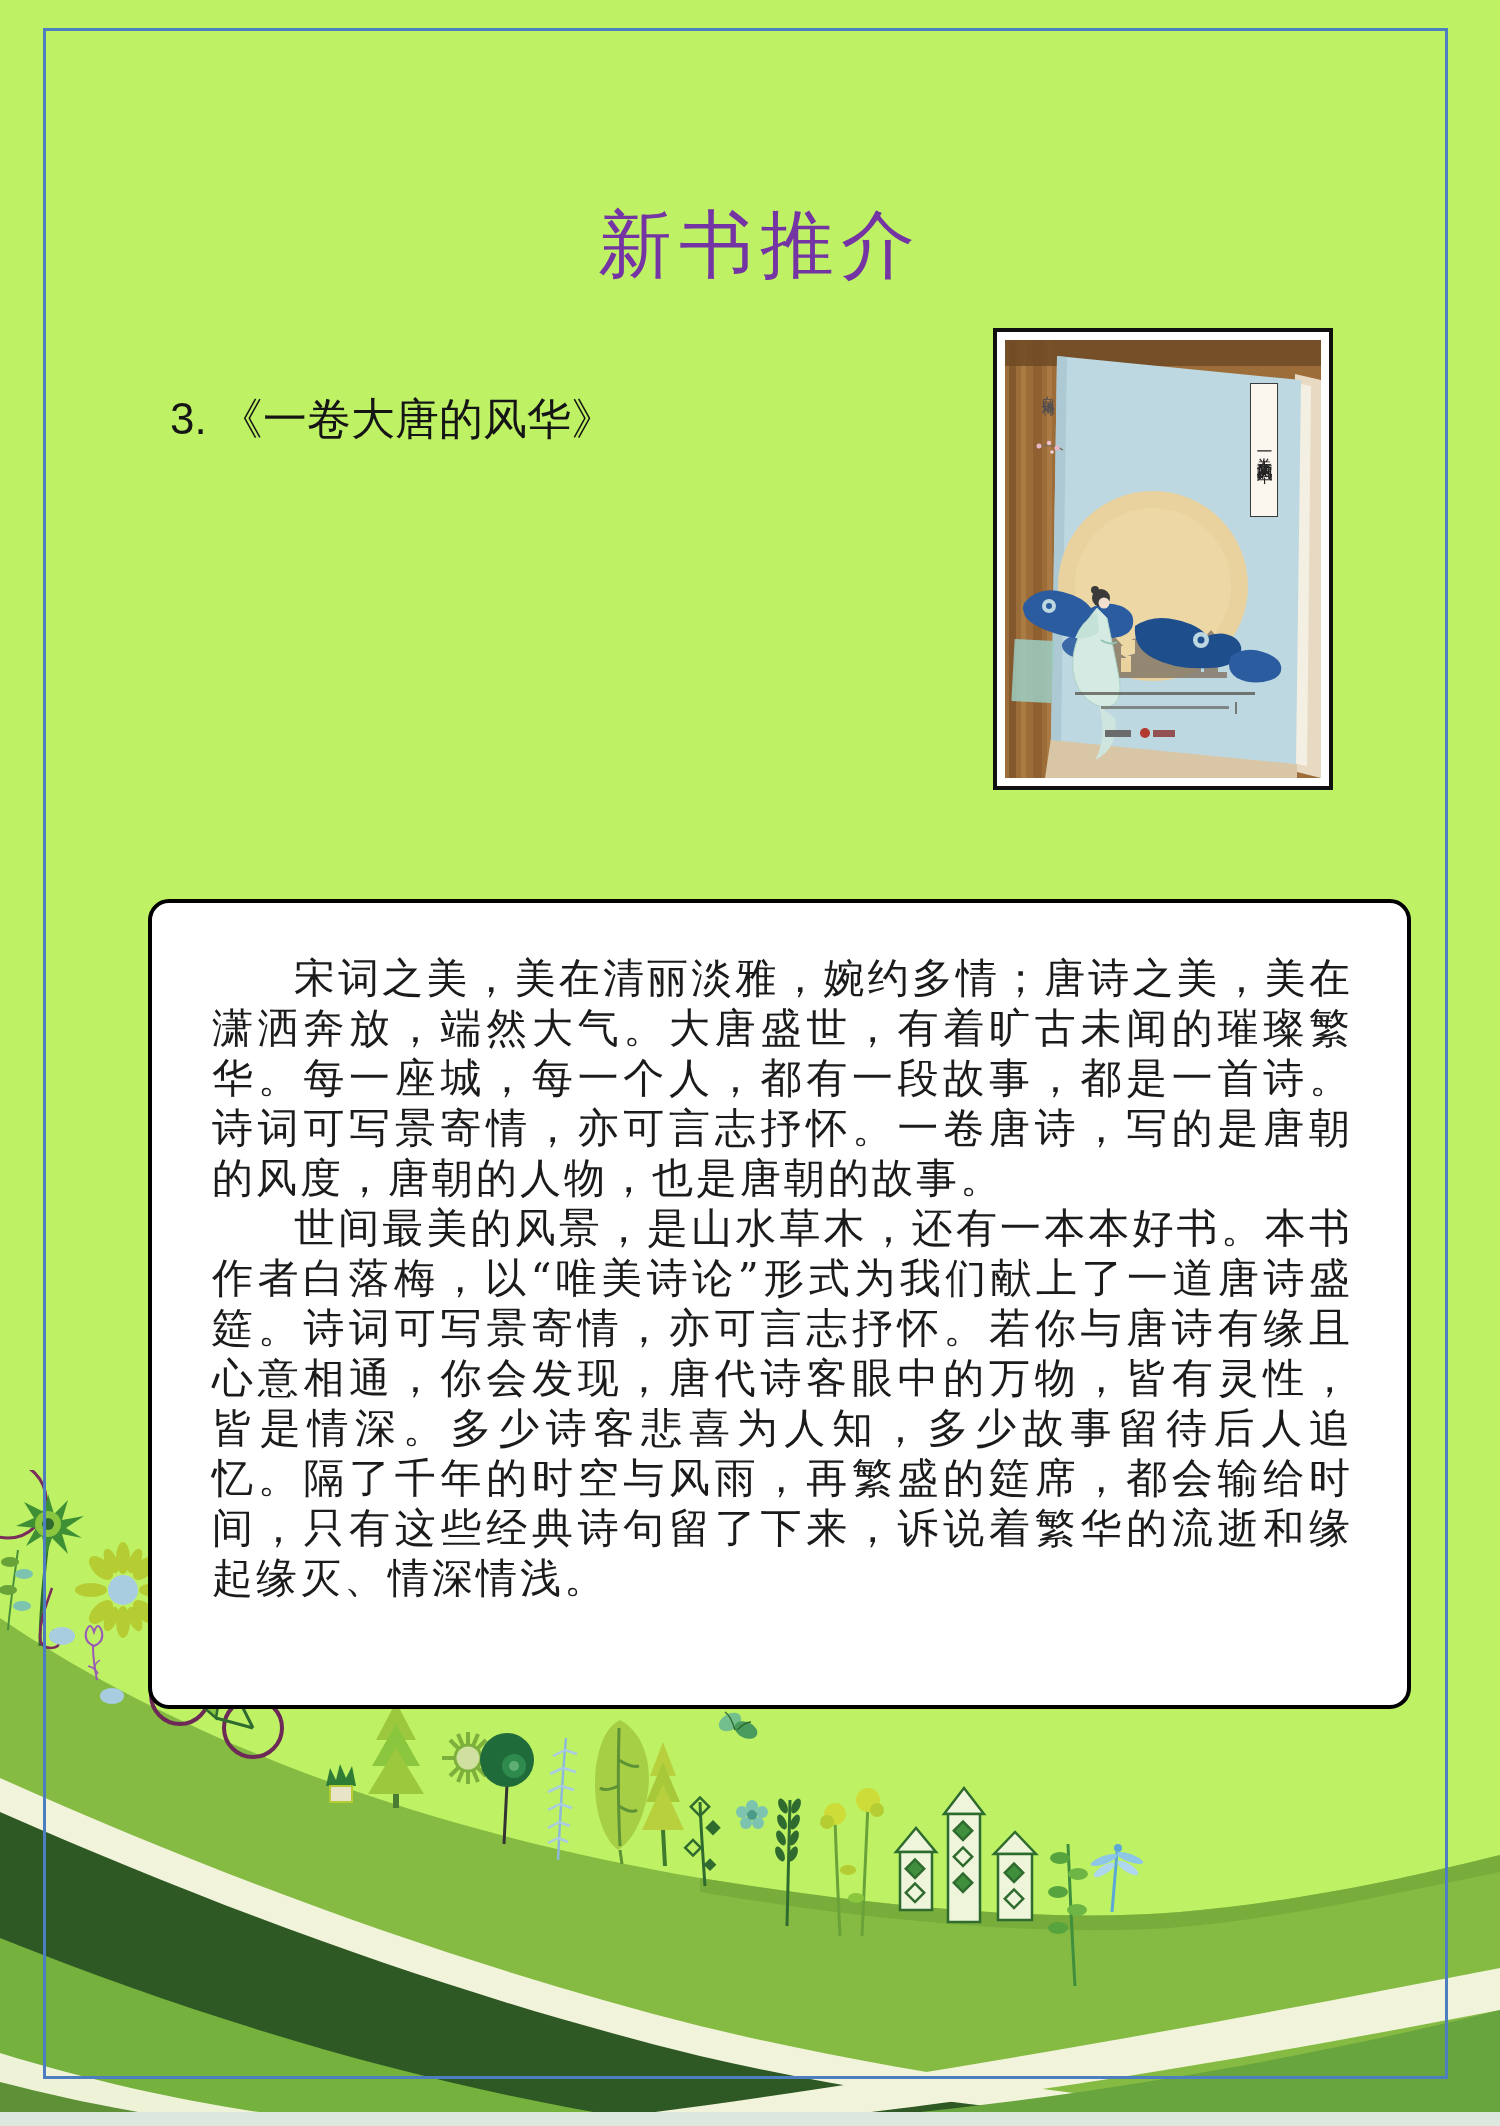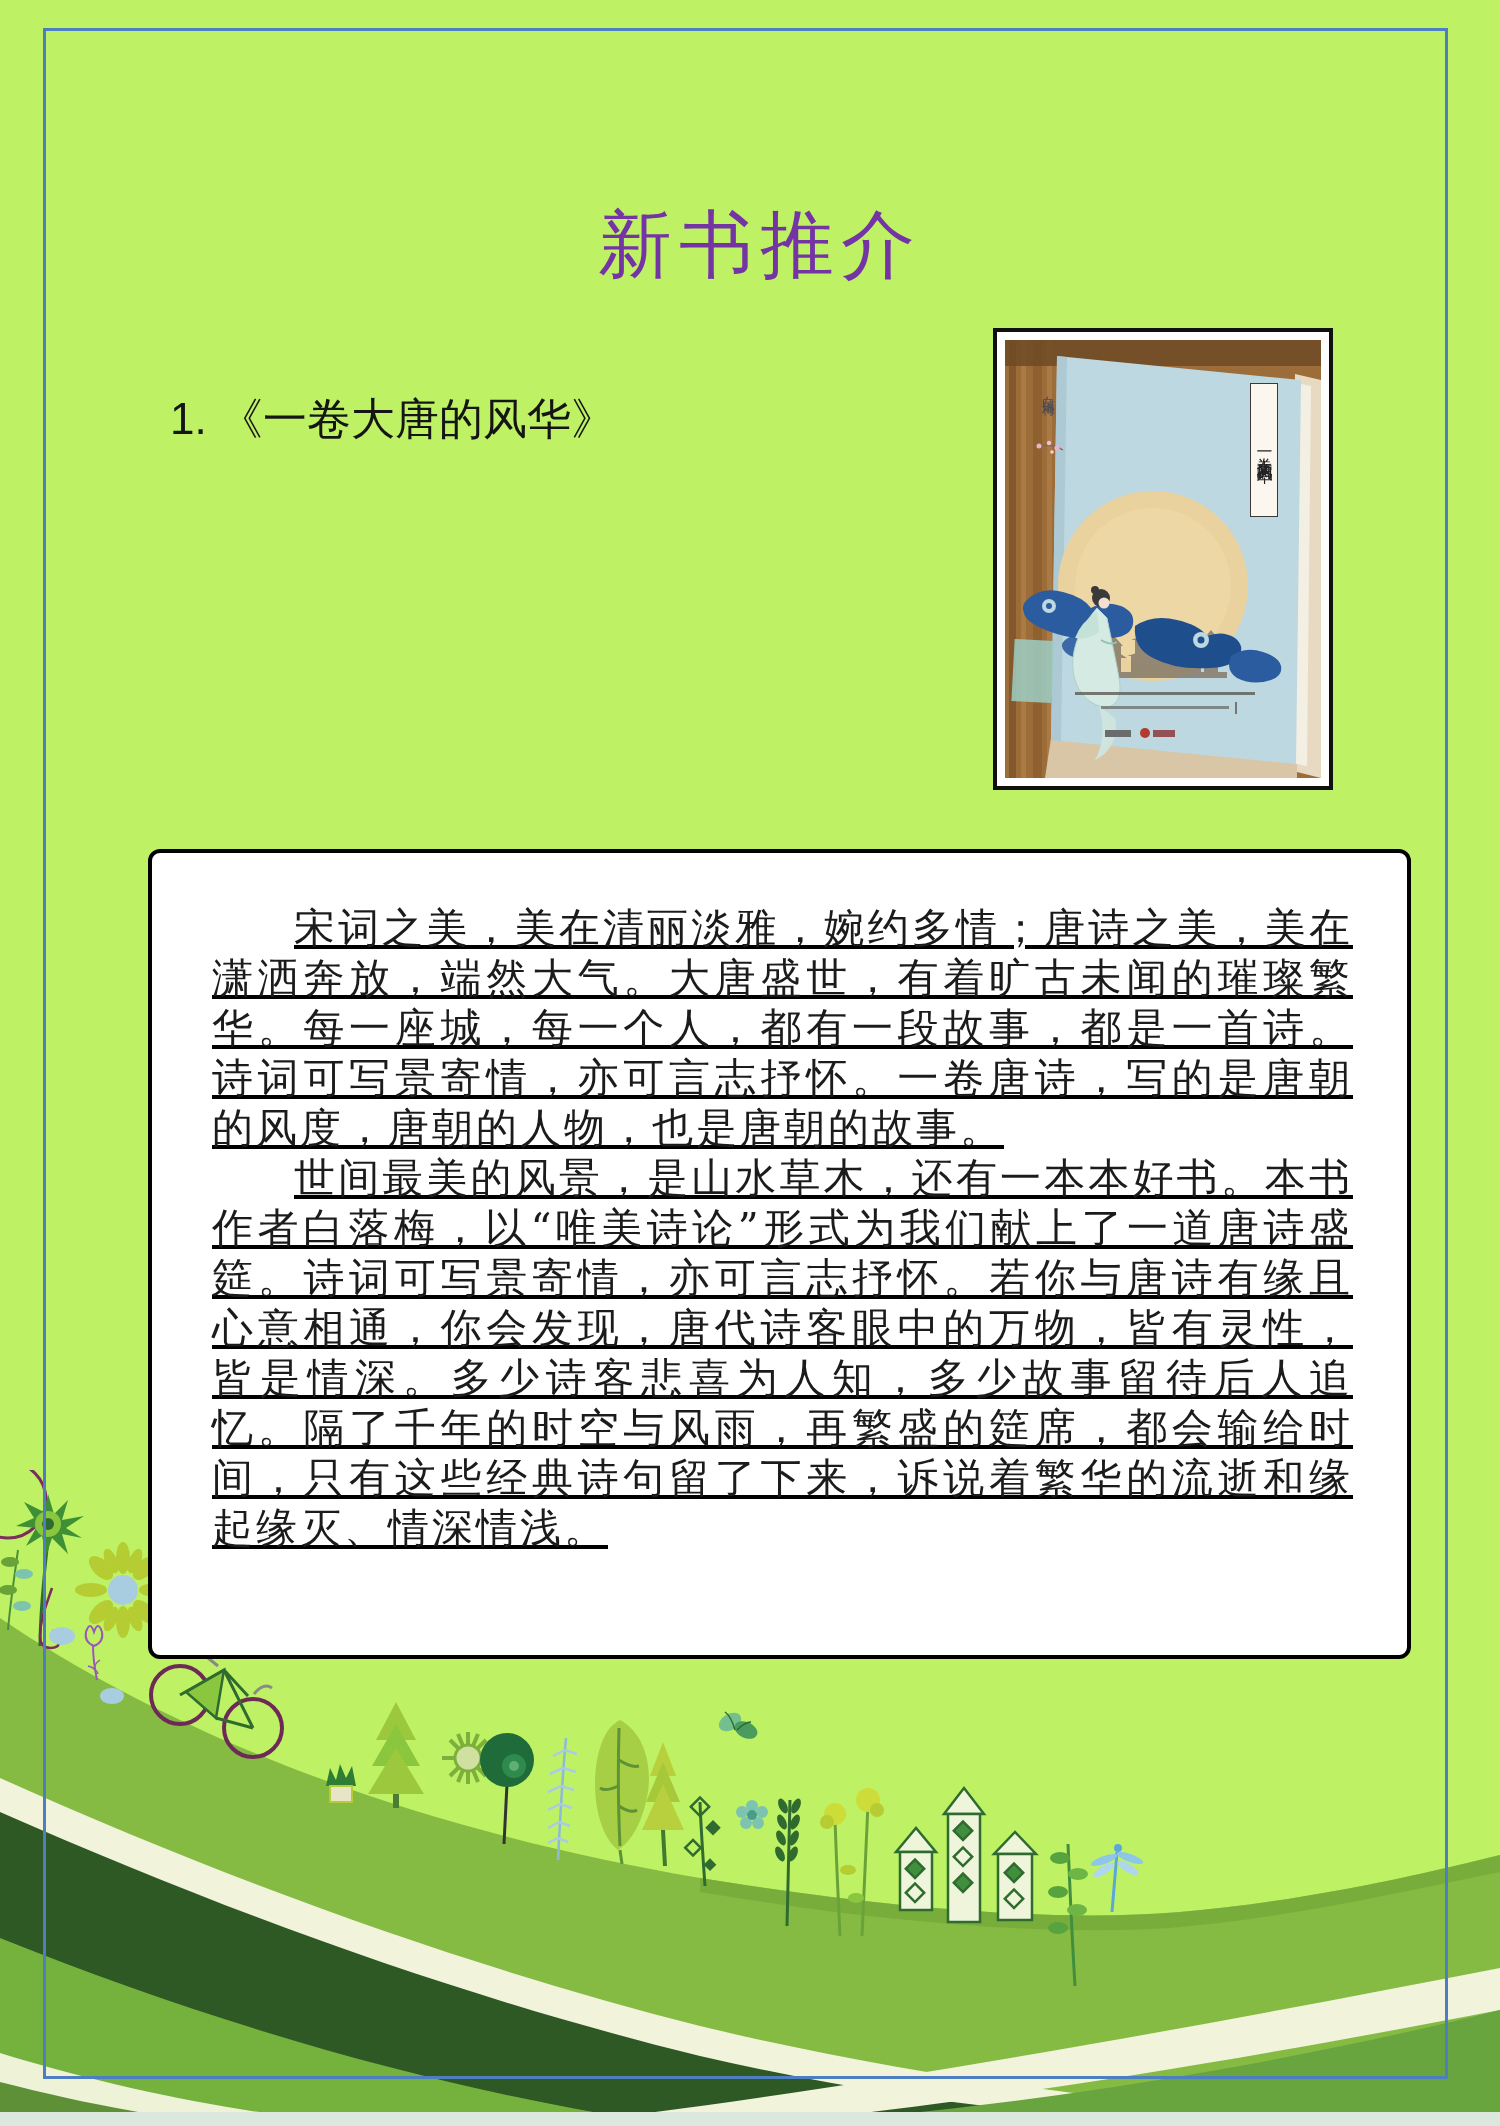--- a/index.html
+++ b/index.html
@@ -20,37 +20,37 @@
   .photo-inner svg{position:absolute;left:0;top:0;}
   .cover-title-box{position:absolute;left:245px;top:43px;width:28px;height:134px;box-sizing:border-box;
         background:#fbf7ef;border:1px solid #3a3a3a;color:#222;
         writing-mode:vertical-rl;text-orientation:upright;font-size:16px;letter-spacing:2px;
         display:flex;align-items:center;justify-content:center;z-index:5;
         font-family:"DejaVu Serif","Liberation Serif",serif;}
   .cover-author{position:absolute;left:34px;top:46px;height:70px;color:#4a4a52;
         writing-mode:vertical-rl;text-orientation:upright;font-size:13px;letter-spacing:3px;z-index:5;
         font-family:"DejaVu Serif","Liberation Serif",serif;}
   
-  .text-box{position:absolute;left:148px;top:849px;width:1263px;height:810px;box-sizing:border-box;
-        border:4px solid #000;border-radius:12px;background:#ffffff;z-index:2;text-decoration:underline;}
+  .text-box{position:absolute;left:148px;top:899px;width:1263px;height:810px;box-sizing:border-box;
+        border:4px solid #000;border-radius:21px;background:#ffffff;z-index:2;}
   .text-box-inner{padding:50px 54px 0 60px;font-size:41px;line-height:50px;letter-spacing:3px;
         color:#1b1b1b;text-align:justify;font-family:"DejaVu Serif","Liberation Serif",serif;}
   .text-box-inner p{margin:0;text-indent:2em;}
   
   .decor{position:absolute;left:0;top:1470px;width:1500px;height:656px;z-index:1;}
 </style>
 </head>
 <body>
 
 <div class="page">
 
   <div class="page-title">新书推介</div>
 
   <div class="book-info">
-    <div>1. 《一卷大唐的风华》</div>
+    <div>3. 《一卷大唐的风华》</div>
   </div>
 
   <div class="photo">
     <div class="photo-inner">
       <svg width="316" height="438" viewBox="0 0 316 438">
 
         <rect x="0" y="0" width="316" height="438" fill="#9c6c39"></rect>
         <rect x="4" y="0" width="7" height="438" fill="#7a5028" opacity="0.7"></rect>
         <rect x="16" y="0" width="5" height="438" fill="#b5854d" opacity="0.6"></rect>
         <rect x="28" y="0" width="9" height="438" fill="#8a5c2e" opacity="0.7"></rect>

